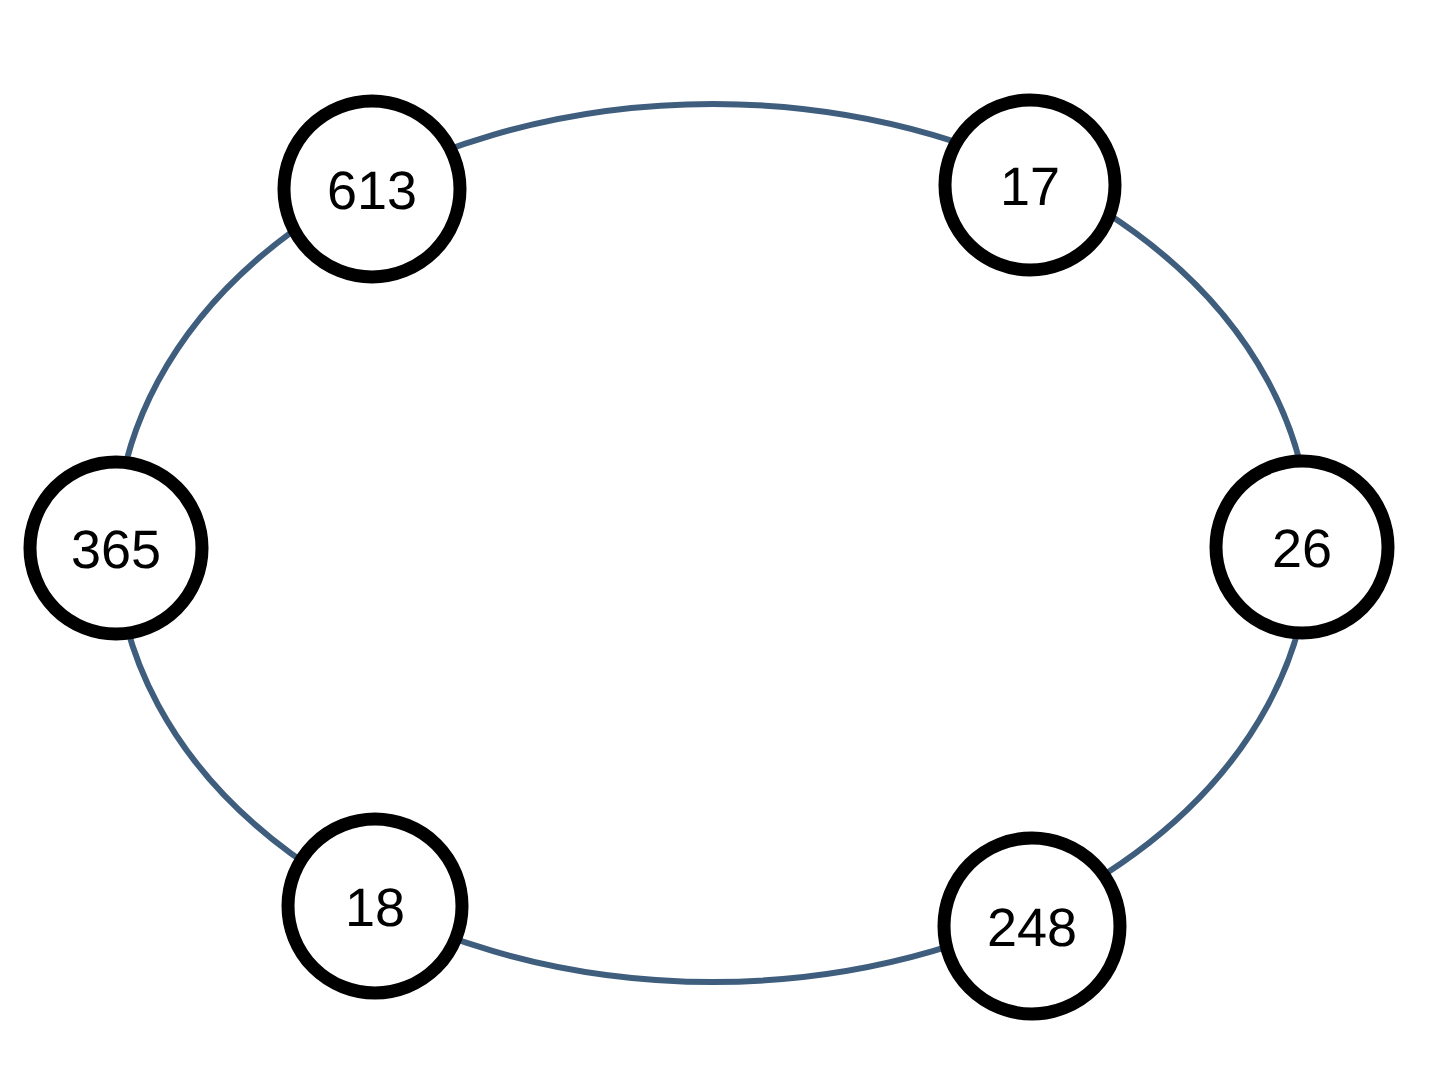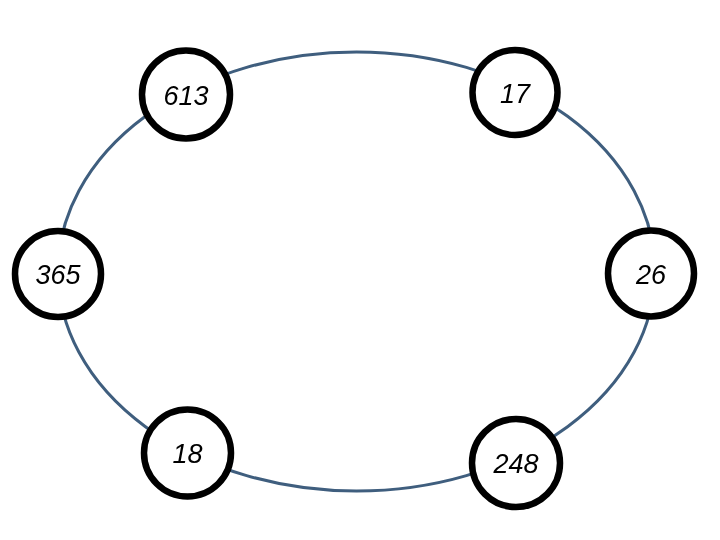--- a/index.html
+++ b/index.html
@@ -7,21 +7,20 @@
     padding: 0;
     background: #ffffff;
   }
   .slide {
     position: relative;
     width: 720px;
     height: 540px;
     background: #ffffff;
     overflow: hidden;
     font-family: "Liberation Sans", sans-serif;
-    font-style: italic;
   }
   svg {
     display: block;
   }
   .node-label {
     font-family: "Liberation Sans", sans-serif;
     font-size: 27px;
   }
 </style>
 </head>

